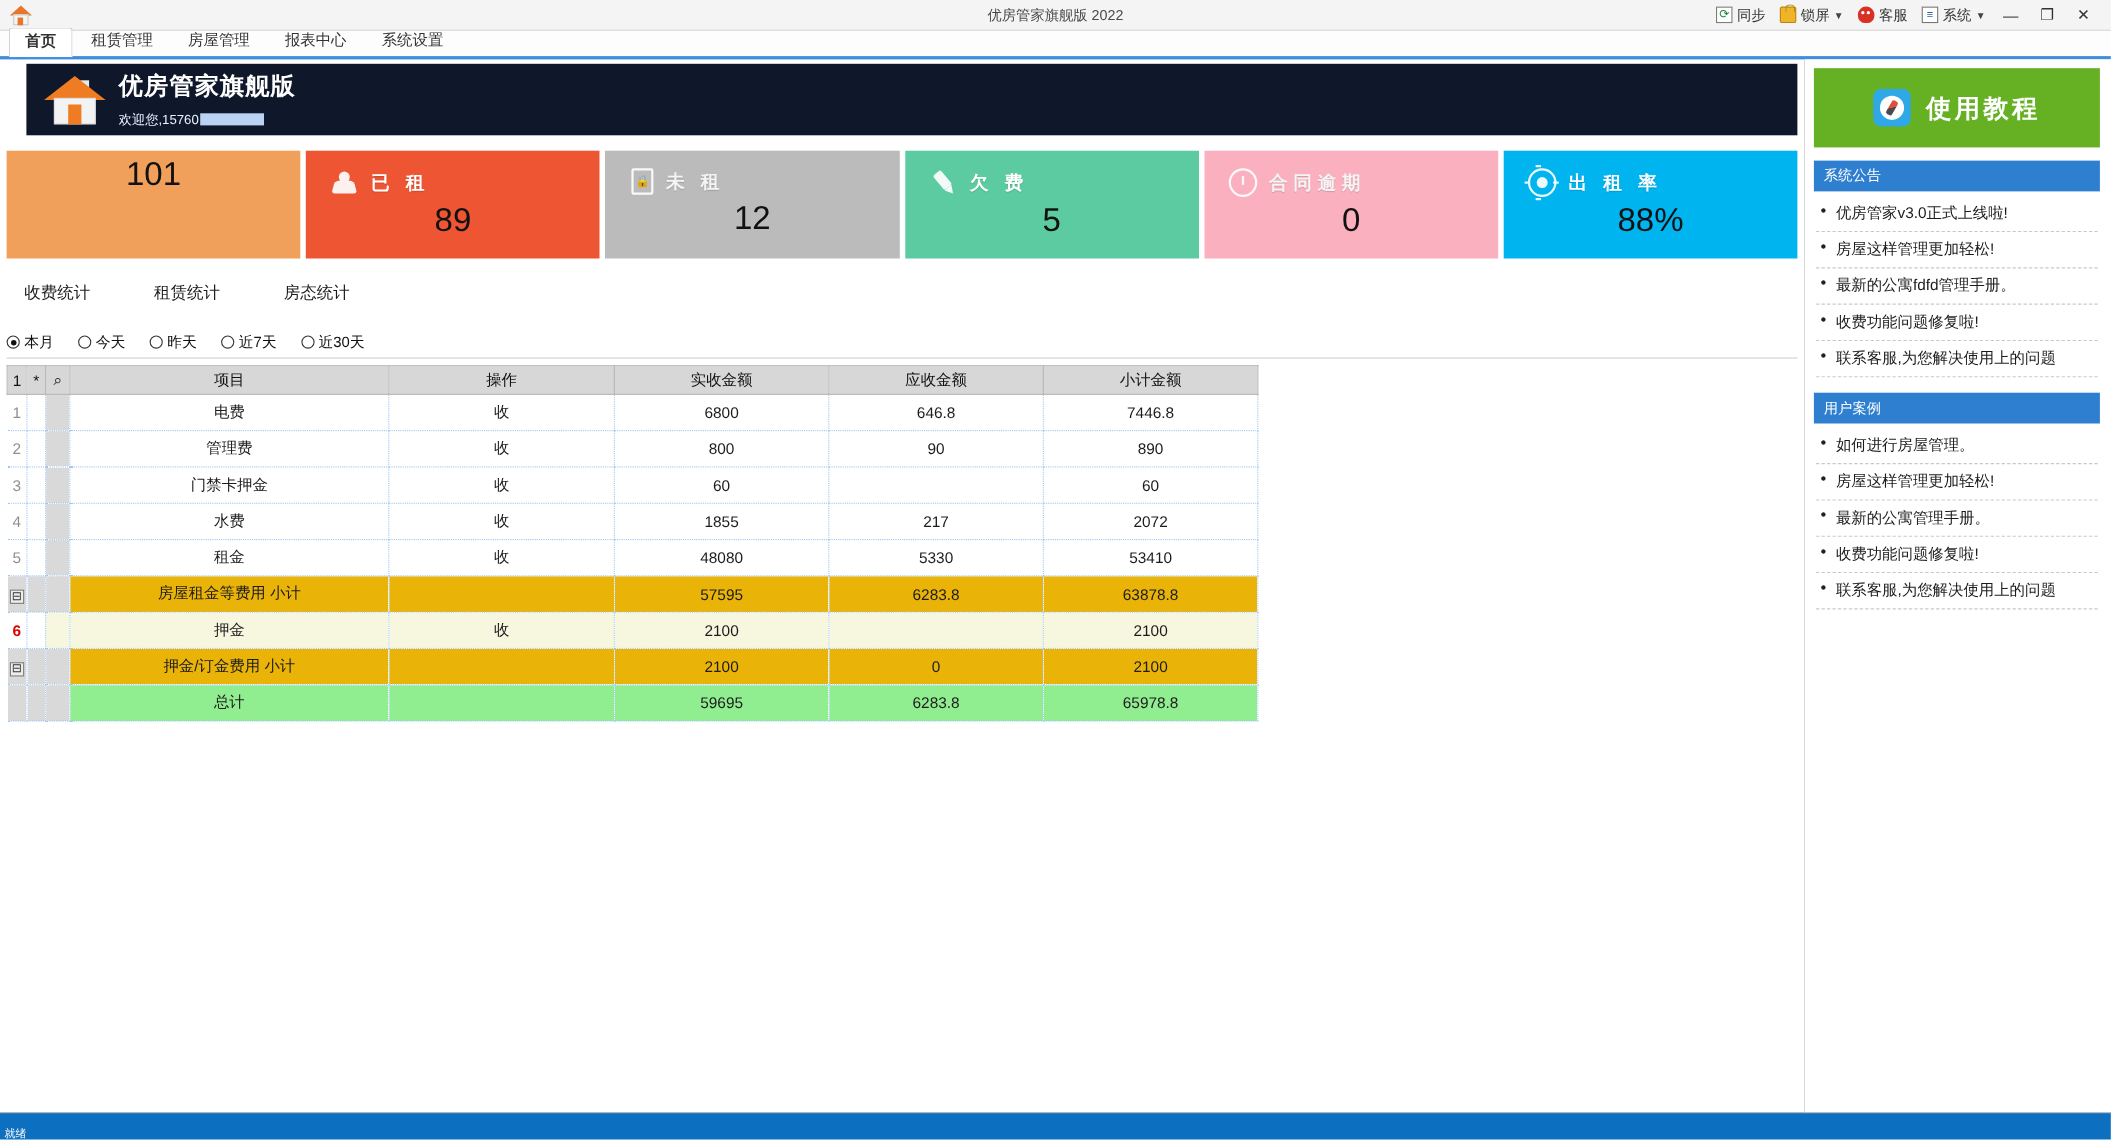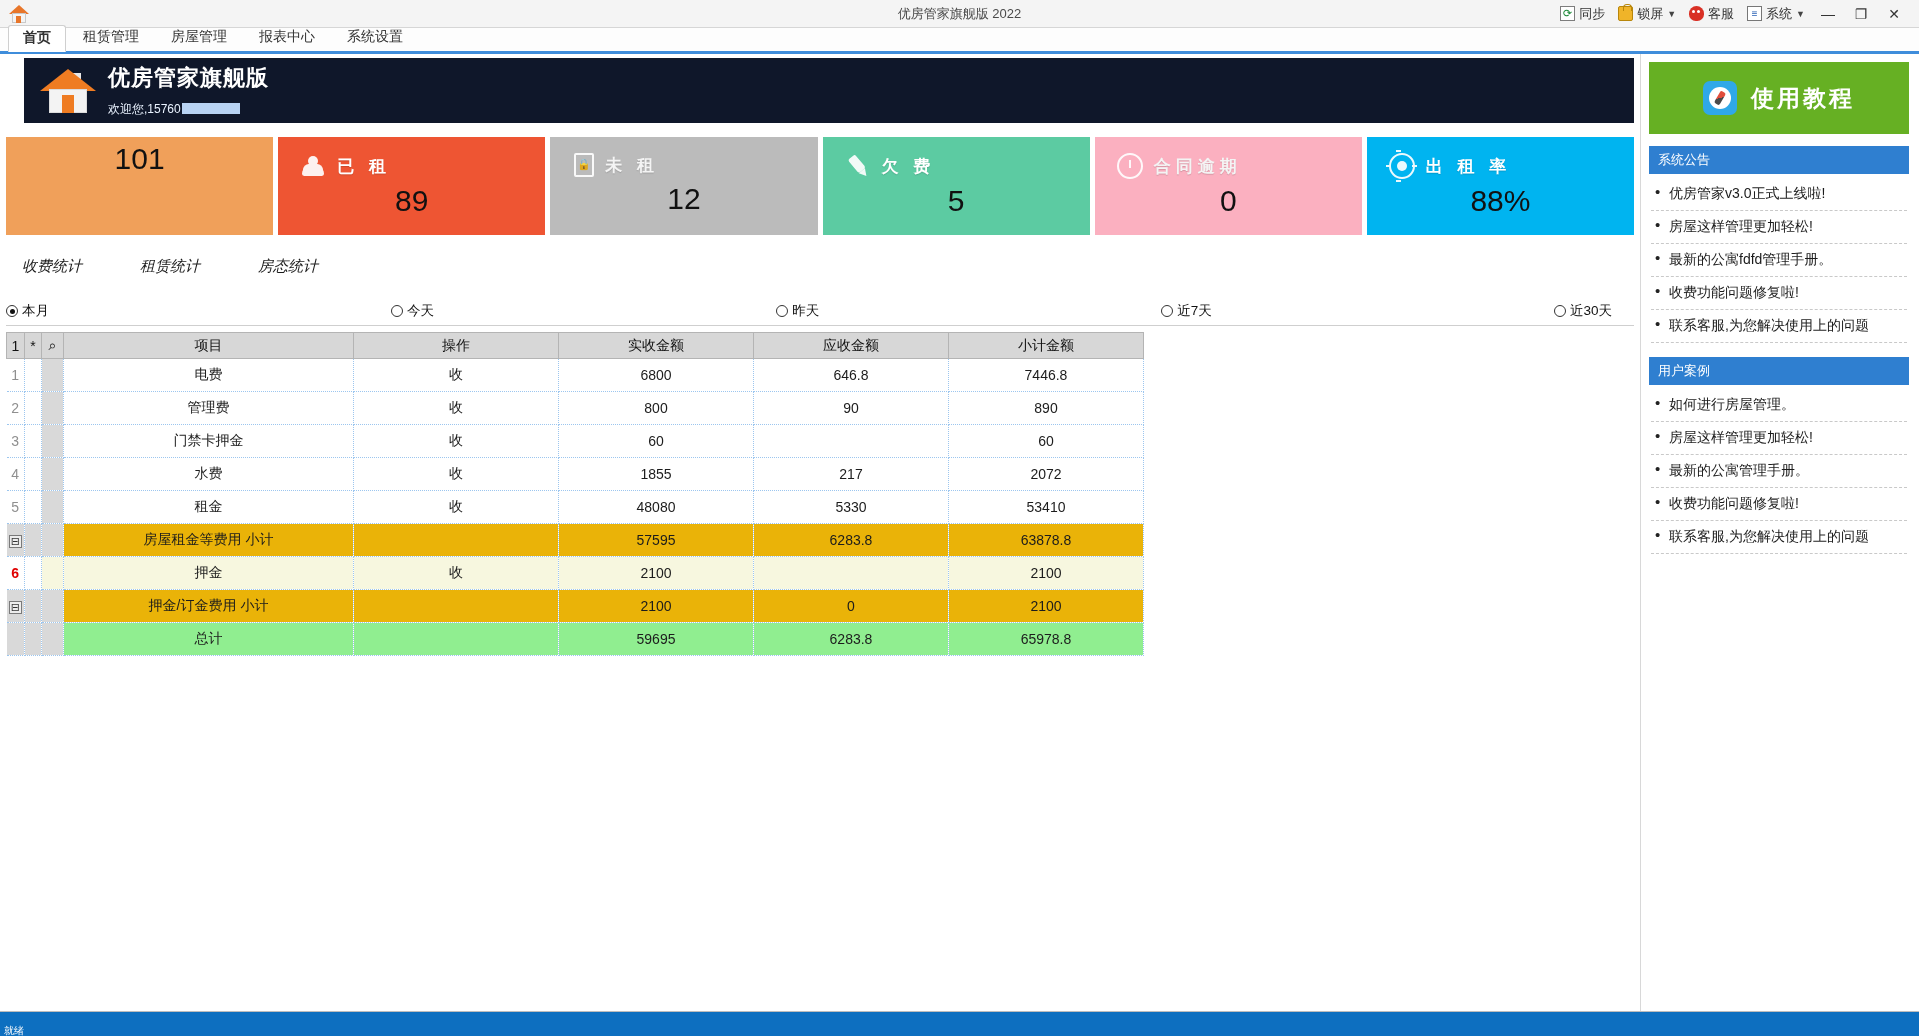--- a/index.html
+++ b/index.html
@@ -110,24 +110,24 @@
   .ic-clock{ border:2px solid #fff; border-radius:50%; }
   .ic-clock:after{ content:""; position:absolute; left:10px; top:5px; width:2px;height:8px;background:#fff;
      box-shadow:2px 6px 0 -1px #fff; }
   .ic-target{ border:2px solid #fff; border-radius:50%; }
   .ic-target:after{ content:""; position:absolute; left:6px; top:6px; width:10px;height:10px;border-radius:50%;background:#fff; }
   .ic-target:before{ content:""; position:absolute; left:-5px; top:10px; width:5px;height:2px;background:#fff;
      box-shadow:26px 0 0 #fff, 10px -15px 0 #fff, 10px 15px 0 #fff; }
 
   
   .subtabs{ display:flex; gap:58px; padding:22px 0 0 22px; font-size:15px; color:#1a1a1a; }
-  .subtab{ cursor:default; padding-bottom:4px;font-style:italic; }
-
-  
-  .radiorow{ display:flex; justify-content:space-between; gap:22px; padding:14px 22px 5px 0;
+  .subtab{ cursor:default; padding-bottom:4px; }
+
+  
+  .radiorow{ display:flex; justify-content:flex-start; gap:22px; padding:14px 22px 5px 0;
      border-bottom:1px solid #cfcfcf; margin:8px 6px 0 6px; }
   .radio{ display:flex; align-items:center; gap:4px; font-size:13.5px; color:#111; cursor:default; }
   .rdot{ width:12px;height:12px; border:1px solid #333; border-radius:50%; position:relative; background:#fff; }
   .radio.sel .rdot:after{ content:""; position:absolute; left:2.5px; top:2.5px; width:5px;height:5px;border-radius:50%;background:#111; }
 
   
   .tablewrap{ padding:0 6px; margin-top:6px; }
   table.grid{ border-collapse:collapse; width:1138px; table-layout:fixed; }
   table.grid th, table.grid td{
     border-right:1px dotted #9cc6ef; border-bottom:1px dotted #9cc6ef;

